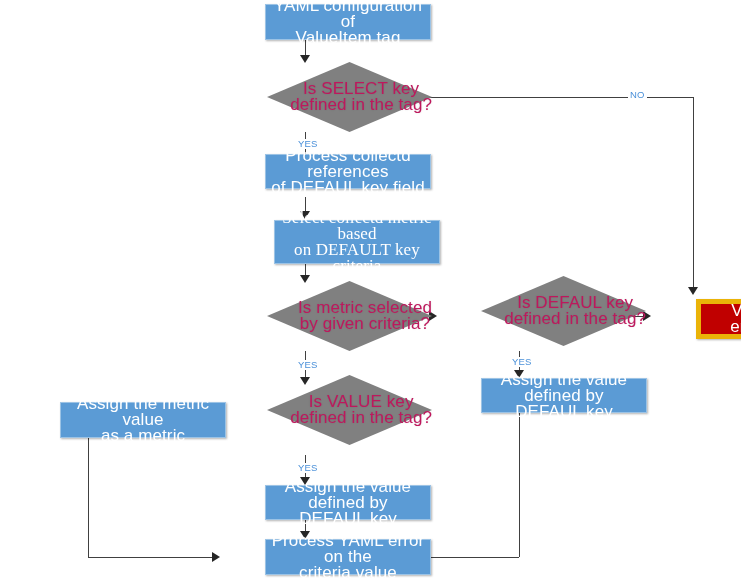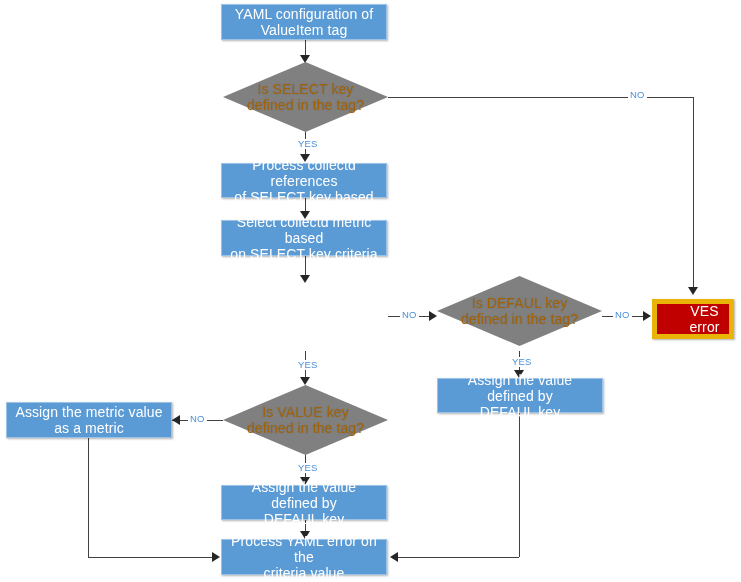--- a/index.html
+++ b/index.html
@@ -15,26 +15,27 @@
     width: 741px;
     height: 582px;
     background: #ffffff;
     overflow: hidden;
   }
   .node {
     position: absolute;
     box-sizing: border-box;
     display: flex;
     align-items: center;
-    justify-content: center;
+    justify-content: flex-end;
     text-align: center;
     color: #ffffff;
-    font-size: 14px;
+    font-size: 17px;
     line-height: 16px;
     letter-spacing: 0.1px;
+    margin-left: 44px;
   }
   .box {
     background: #5b9bd5;
     border: 1px solid #9cc3e5;
     box-shadow: 1px 1px 2px rgba(0,0,0,0.30);
   }
   .box .txt {
     padding: 0 5px;
   }
   .box.error {
@@ -49,21 +50,21 @@
   }
   .diamond .shape {
     position: absolute;
     left: 0; top: 0;
     width: 100%;
     height: 100%;
   }
   .diamond .txt {
     position: relative;
     z-index: 2;
-    color: #a16207;
+    color: #be185d;
     text-shadow: 0 0 2px rgba(0,0,0,0.12);
   }
   .edge {
     position: absolute;
     background: #404040;
   }
   .edge.h { height: 1px; }
   .edge.v { width: 1px; }
   .arrow {
     position: absolute;
@@ -164,34 +165,43 @@
   <div class="node diamond" style="left:223px; top:62px; width:165px; height:70px;">
     <svg class="shape" viewBox="0 0 165 70" preserveAspectRatio="none">
       <polygon points="82.5,0 165,35 82.5,70 0,35" fill="#808080"></polygon>
     </svg>
     <div class="txt">
       <span>Is SELECT key</span><br>
       <span>defined in the tag?</span>
     </div>
   </div>
 
-  <div class="node box" style="left:221px; top:163px; width:166px; height:35px;">
+  <div class="node box" style="left:221px; top:154px; width:166px; height:35px;">
     <div class="txt">
       <span>Process collectd references</span><br>
-      <span>of SELECT key based</span>
-    </div>
-  </div>
-
-  <div class="node box" style="left:221px; top:220px; width:166px; height:36px;">
+      <span>of DEFAUL key field</span>
+    </div>
+  </div>
+
+  <div class="node box" style="left:230px; top:220px; width:166px; height:44px;font-family:Liberation Serif, serif;">
     <div class="txt">
       <span>Select collectd metric based</span><br>
-      <span>on SELECT key criteria</span>
-    </div>
-  </div>
-
+      <span>on DEFAULT key criteria</span>
+    </div>
+  </div>
+
+  <div class="node diamond" style="left:223px; top:281px; width:165px; height:70px;">
+    <svg class="shape" viewBox="0 0 165 70" preserveAspectRatio="none">
+      <polygon points="82.5,0 165,35 82.5,70 0,35" fill="#808080"></polygon>
+    </svg>
+    <div class="txt">
+      <span>Is metric selected</span><br>
+      <span>by given criteria?</span>
+    </div>
+  </div>
 
   <div class="node diamond" style="left:437px; top:276px; width:165px; height:70px;">
     <svg class="shape" viewBox="0 0 165 70" preserveAspectRatio="none">
       <polygon points="82.5,0 165,35 82.5,70 0,35" fill="#808080"></polygon>
     </svg>
     <div class="txt">
       <span>Is DEFAUL key</span><br>
       <span>defined in the tag?</span>
     </div>
   </div>
@@ -202,31 +212,31 @@
     </div>
   </div>
 
   <div class="node box" style="left:437px; top:378px; width:166px; height:35px;">
     <div class="txt">
       <span>Assign the value defined by</span><br>
       <span>DEFAUL key</span>
     </div>
   </div>
 
-  <div class="node diamond" style="left:223px; top:385px; width:165px; height:70px;">
+  <div class="node diamond" style="left:223px; top:375px; width:165px; height:70px;">
     <svg class="shape" viewBox="0 0 165 70" preserveAspectRatio="none">
       <polygon points="82.5,0 165,35 82.5,70 0,35" fill="#808080"></polygon>
     </svg>
     <div class="txt">
       <span>Is VALUE key</span><br>
       <span>defined in the tag?</span>
     </div>
   </div>
 
-  <div class="node box" style="left:6px; top:402px; width:166px; height:36px;">
+  <div class="node box" style="left:16px; top:402px; width:166px; height:36px;">
     <div class="txt">
       <span>Assign the metric value</span><br>
       <span>as a metric</span>
     </div>
   </div>
 
   <div class="node box" style="left:221px; top:485px; width:166px; height:35px;">
     <div class="txt">
       <span>Assign the value defined by</span><br>
       <span>DEFAUL key</span>

